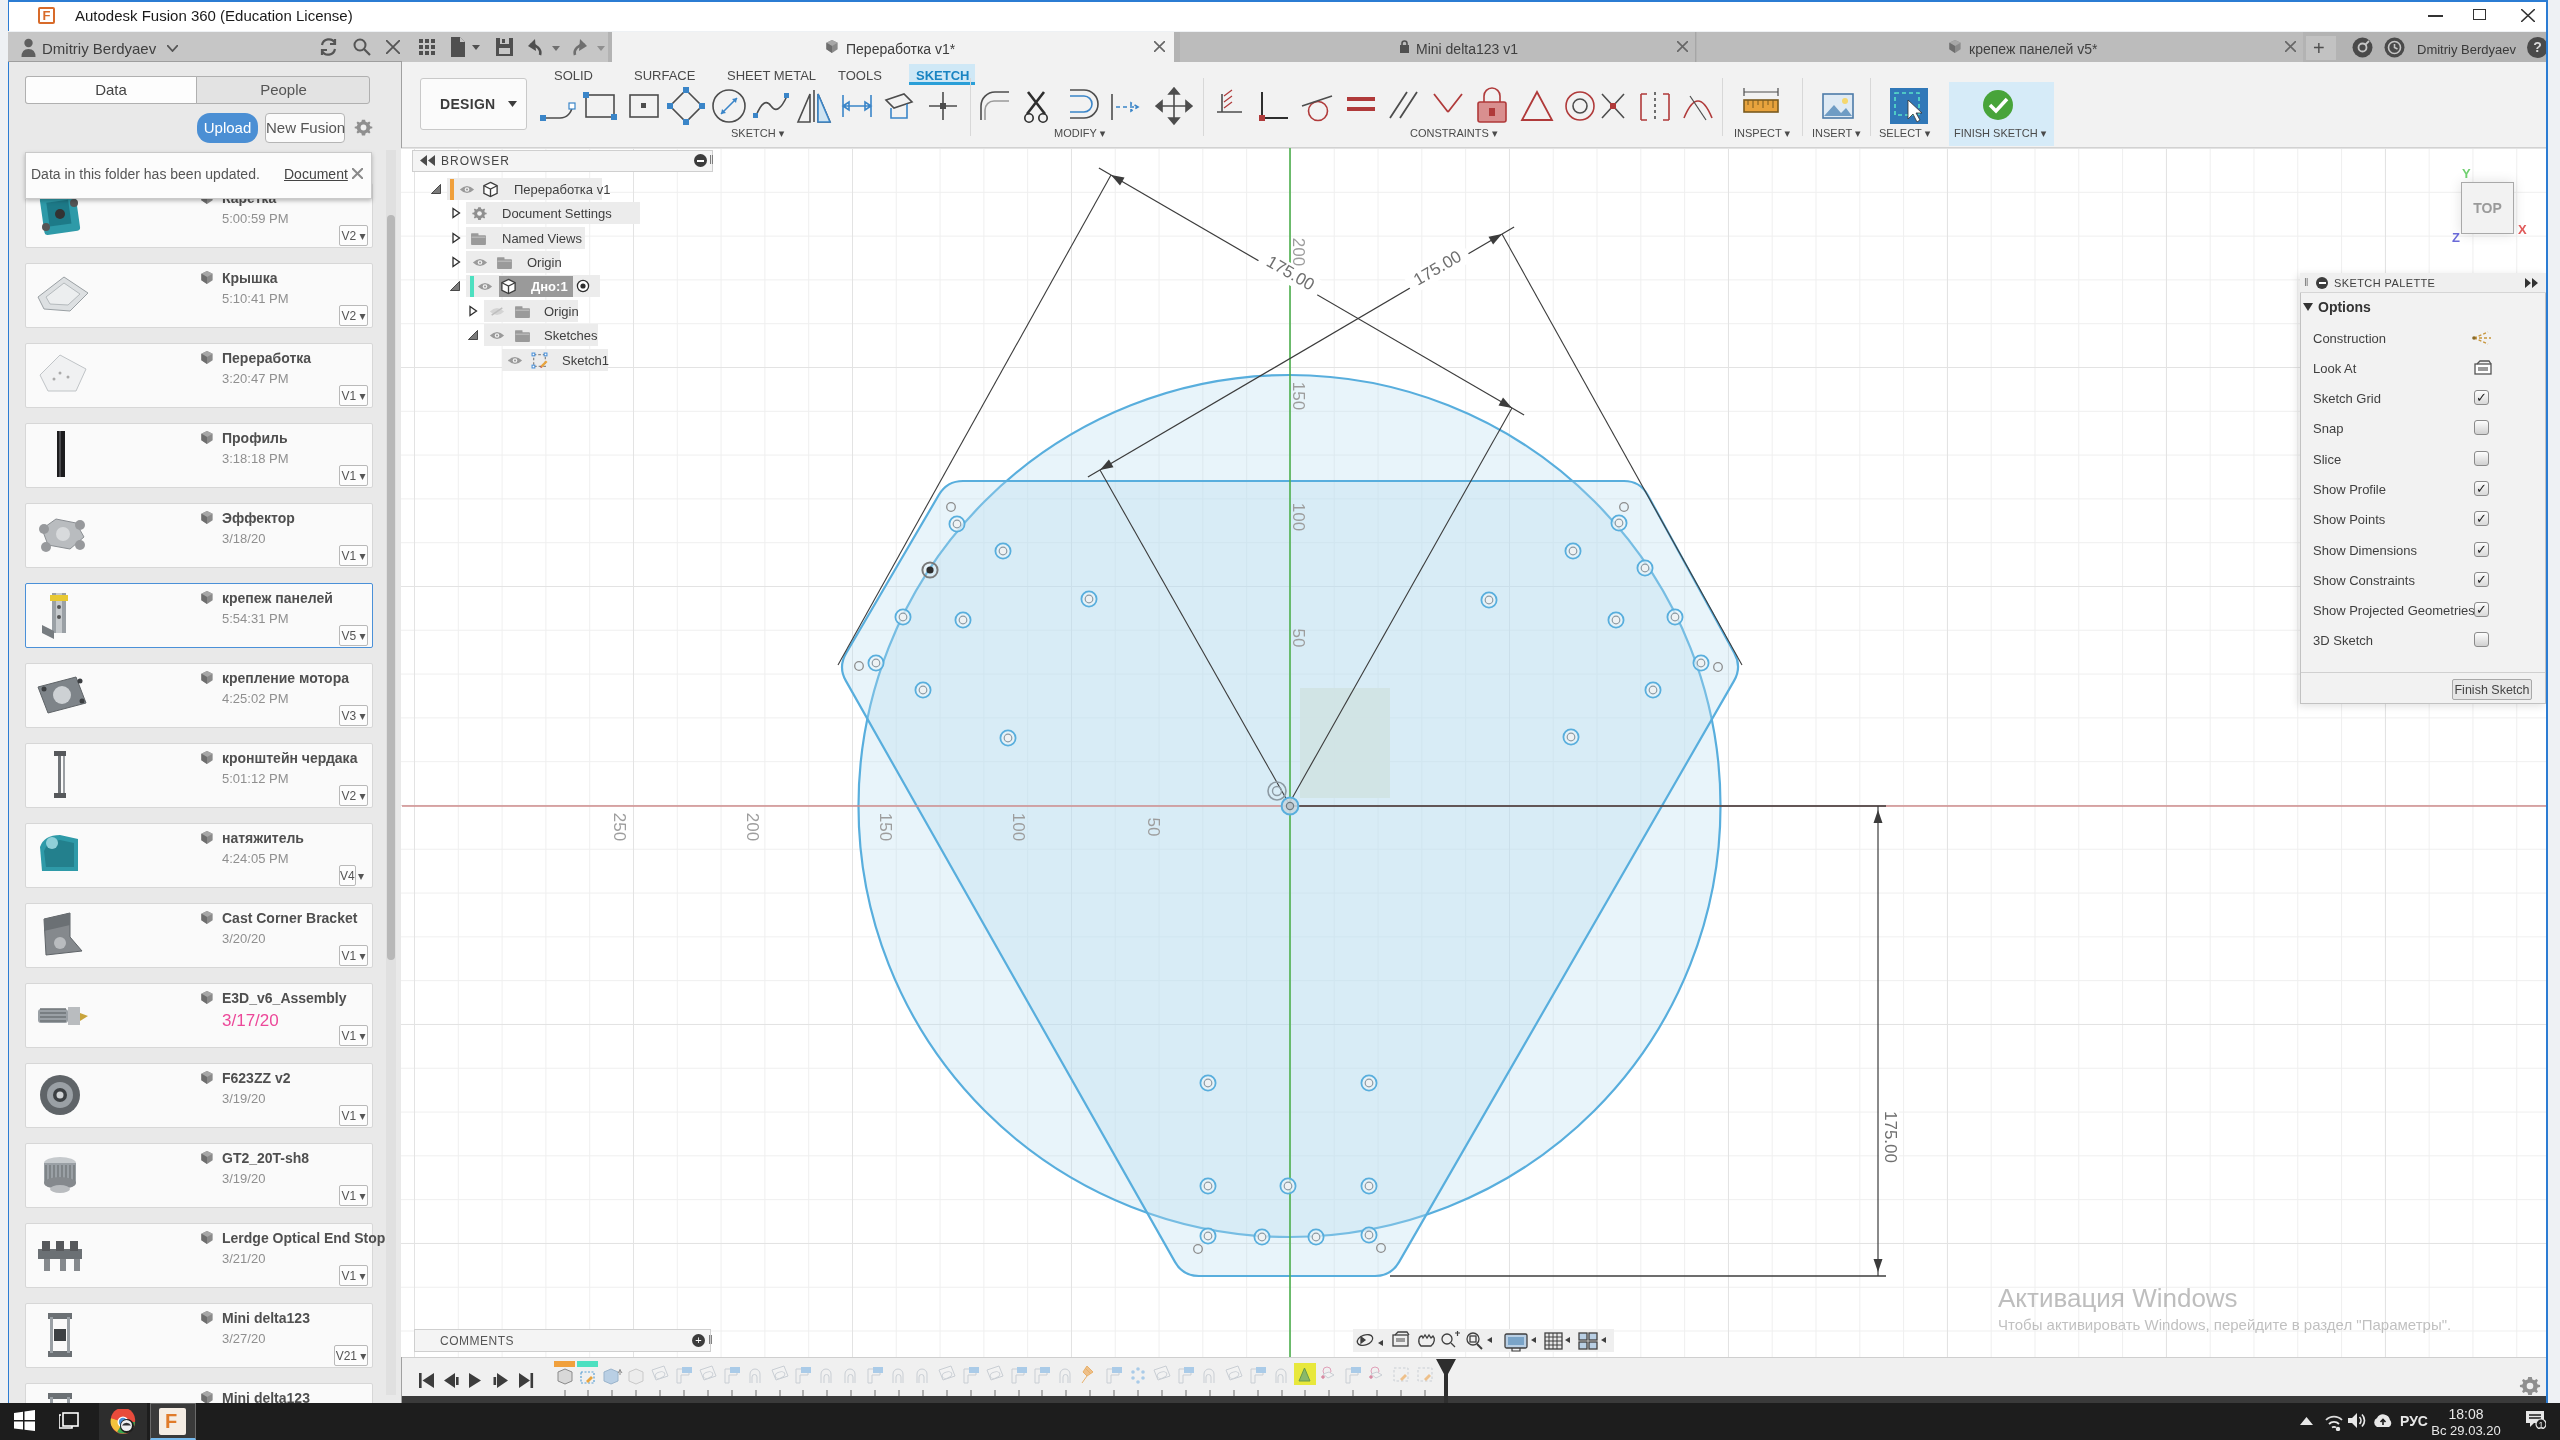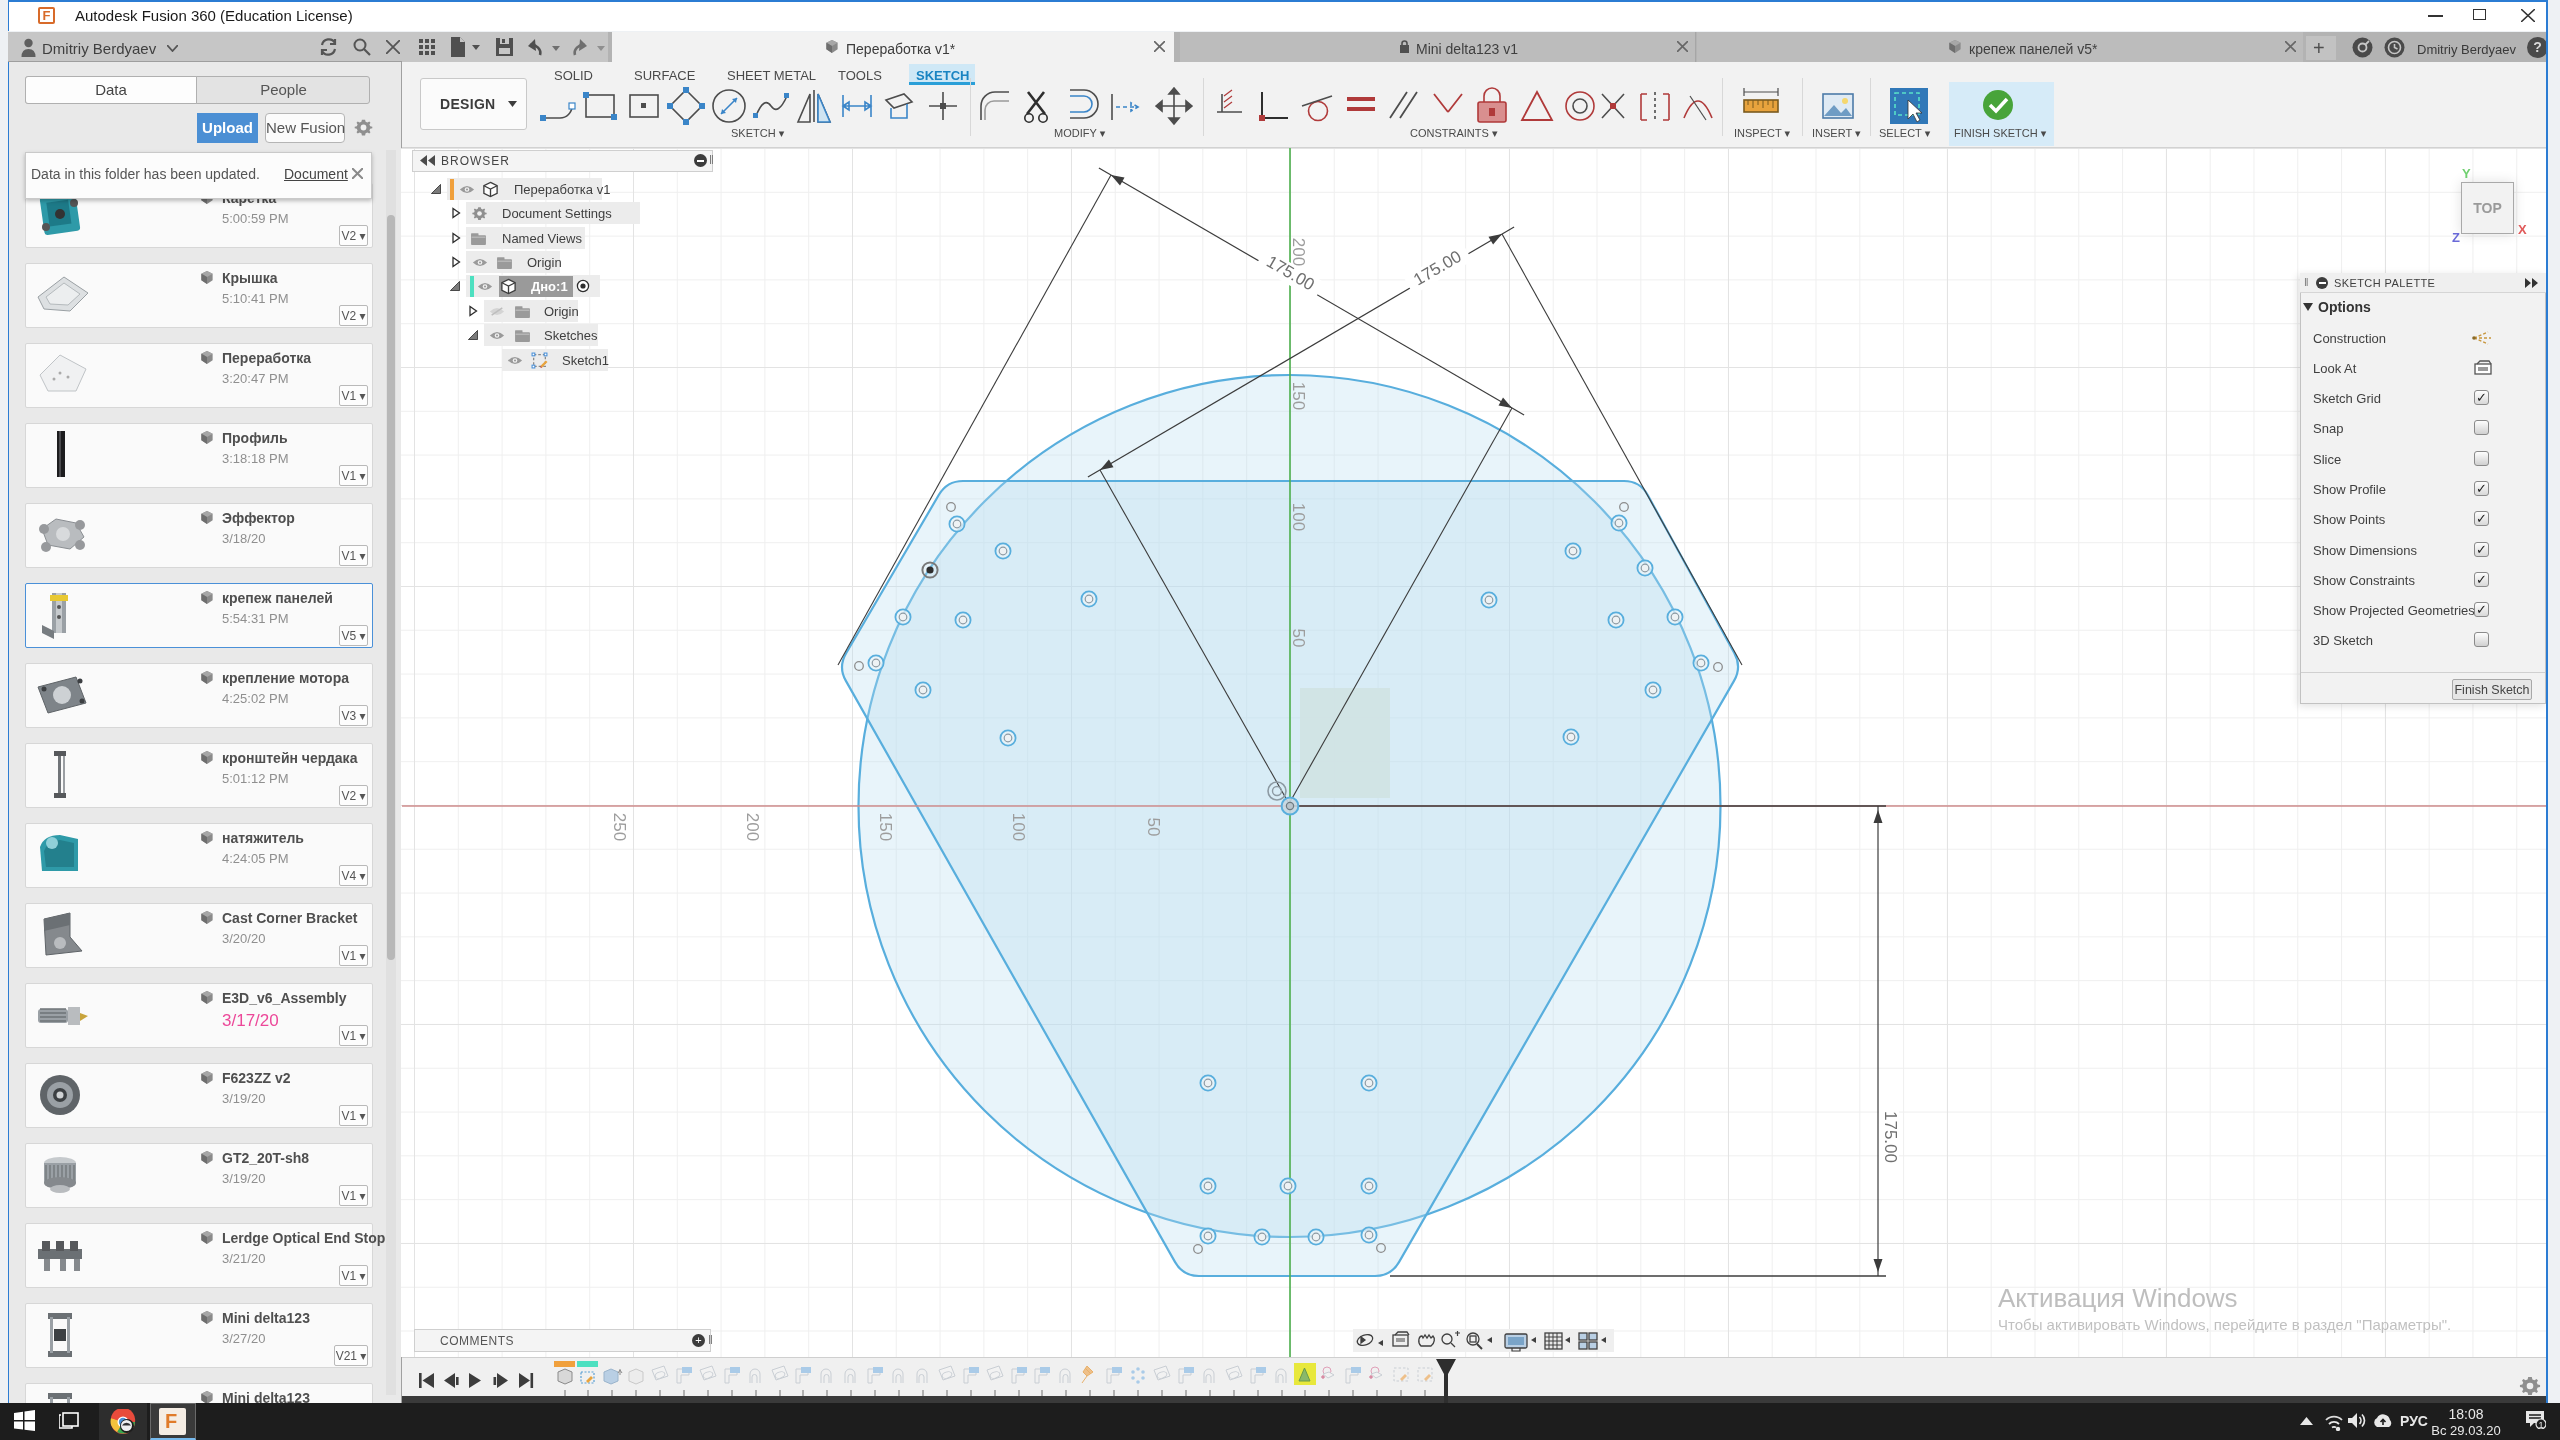--- a/index.html
+++ b/index.html
@@ -266,21 +266,21 @@
     <g transform="translate(-402,-62)">
       <circle cx="1998" cy="105" r="15" fill="#48a43a"></circle>
       <path d="M1990 105 L1996 111 L2007 99" stroke="#fff" stroke-width="3.5" fill="none"></path>
     </g>
   </svg>
 <div style="position:absolute;left:8px;top:62px;width:394px;height:1341px;background:#e9e9e9;border-right:1px solid #a0a0a0;border-left:1px solid #2b7cd3"></div>
 <div style="position:absolute;left:25px;top:76px;width:345px;height:28px;border:1px solid #b0b0b0;border-radius:3px;background:#e3e3e3"></div>
 <div style="position:absolute;left:25px;top:76px;width:172px;height:28px;background:#fdfdfd;border:1px solid #b0b0b0;border-radius:3px 0 0 3px"></div>
 <div style="position:absolute;left:25px;top:81px;width:172px;text-align:center;font-size:15px;color:#444">Data</div>
 <div style="position:absolute;left:197px;top:81px;width:173px;text-align:center;font-size:15px;color:#555">People</div>
-<div style="position:absolute;left:197px;top:113px;width:61px;height:30px;background:#4b8fd4;border-radius:0;color:#fff;font-size:15px;font-weight:bold;text-align:center;line-height:30px">Upload</div>
+<div style="position:absolute;left:197px;top:113px;width:61px;height:30px;background:#4b8fd4;border-radius:13px;color:#fff;font-size:15px;font-weight:normal;text-align:center;line-height:30px">Upload</div>
 <div style="position:absolute;left:265px;top:113px;width:80px;height:30px;background:#fbfbfb;border:1px solid #b5b5b5;border-radius:4px;color:#555;font-size:15px;text-align:center;line-height:28px">New Fusion</div>
 <svg class="ab" style="left:353px;top:117px" width="21" height="21" viewBox="0 0 16 16">
     <use href="#gear"></use>
   </svg>
 <div style="position:absolute;left:25px;top:183px;width:348px;height:65px;background:#fafafa;border:1px solid #d7d7d7;border-radius:2px"></div>
 <div style="position:absolute;left:30px;top:187px;width:66px;height:56px"><svg width="66" height="56" viewBox="0 0 66 56">
       <rect x="12" y="8" width="36" height="38" rx="3" fill="#2e9aa8" transform="rotate(-8 30 27)"></rect>
       <rect x="18" y="14" width="22" height="24" fill="#1d7a88" transform="rotate(-8 30 27)"></rect>
       <circle cx="16" cy="40" r="4" fill="#555"></circle>
       <circle cx="44" cy="16" r="4" fill="#555"></circle>
@@ -388,21 +388,21 @@
 <div style="position:absolute;left:30px;top:827px;width:66px;height:56px"><svg width="66" height="56" viewBox="0 0 66 56">
       <path d="M10 20 Q14 8 30 8 L48 12 L48 44 L12 44 Z" fill="#2e9aa8"></path>
       <path d="M14 24 Q18 14 30 13 L44 16 L44 40 L16 40 Z" fill="#23808d"></path>
       <circle cx="22" cy="16" r="6" fill="#8fd0d8"></circle>
     </svg></div>
 <svg class="ab" style="left:199px;top:830px" width="16" height="15">
     <use href="#cube"></use>
   </svg>
 <div style="position:absolute;left:222px;top:830px;font-size:14px;font-weight:bold;color:#4f4f4f">натяжитель</div>
 <div style="position:absolute;left:222px;top:851px;font-size:13px;color:#8f8f8f">4:24:05 PM</div>
-<div style="position:absolute;left:339px;top:865px;width:29px;height:21px;background:#fdfdfd;border:1px solid #b9b9b9;border-radius:2px;font-size:12px;color:#555;text-align:center;line-height:20px">V4 ▾</div>
+<div style="position:absolute;left:339px;top:865px;width:17px;height:21px;background:#fdfdfd;border:1px solid #b9b9b9;border-radius:2px;font-size:12px;color:#555;text-align:center;line-height:20px">V4 ▾</div>
 <div style="position:absolute;left:25px;top:903px;width:348px;height:65px;background:#fafafa;border:1px solid #d7d7d7;border-radius:2px"></div>
 <div style="position:absolute;left:30px;top:907px;width:66px;height:56px"><svg width="66" height="56" viewBox="0 0 66 56">
       <path d="M14 12 L40 6 L40 30 L52 44 L16 48 Z" fill="#85898d" stroke="#5f6468"></path>
       <path d="M14 12 L40 6 L40 18 L14 24 Z" fill="#6b7074"></path>
       <circle cx="30" cy="36" r="6" fill="#b9bcbf"></circle>
     </svg></div>
 <svg class="ab" style="left:199px;top:910px" width="16" height="15">
     <use href="#cube"></use>
   </svg>
 <div style="position:absolute;left:222px;top:910px;font-size:14px;font-weight:bold;color:#4f4f4f">Cast Corner Bracket</div>

